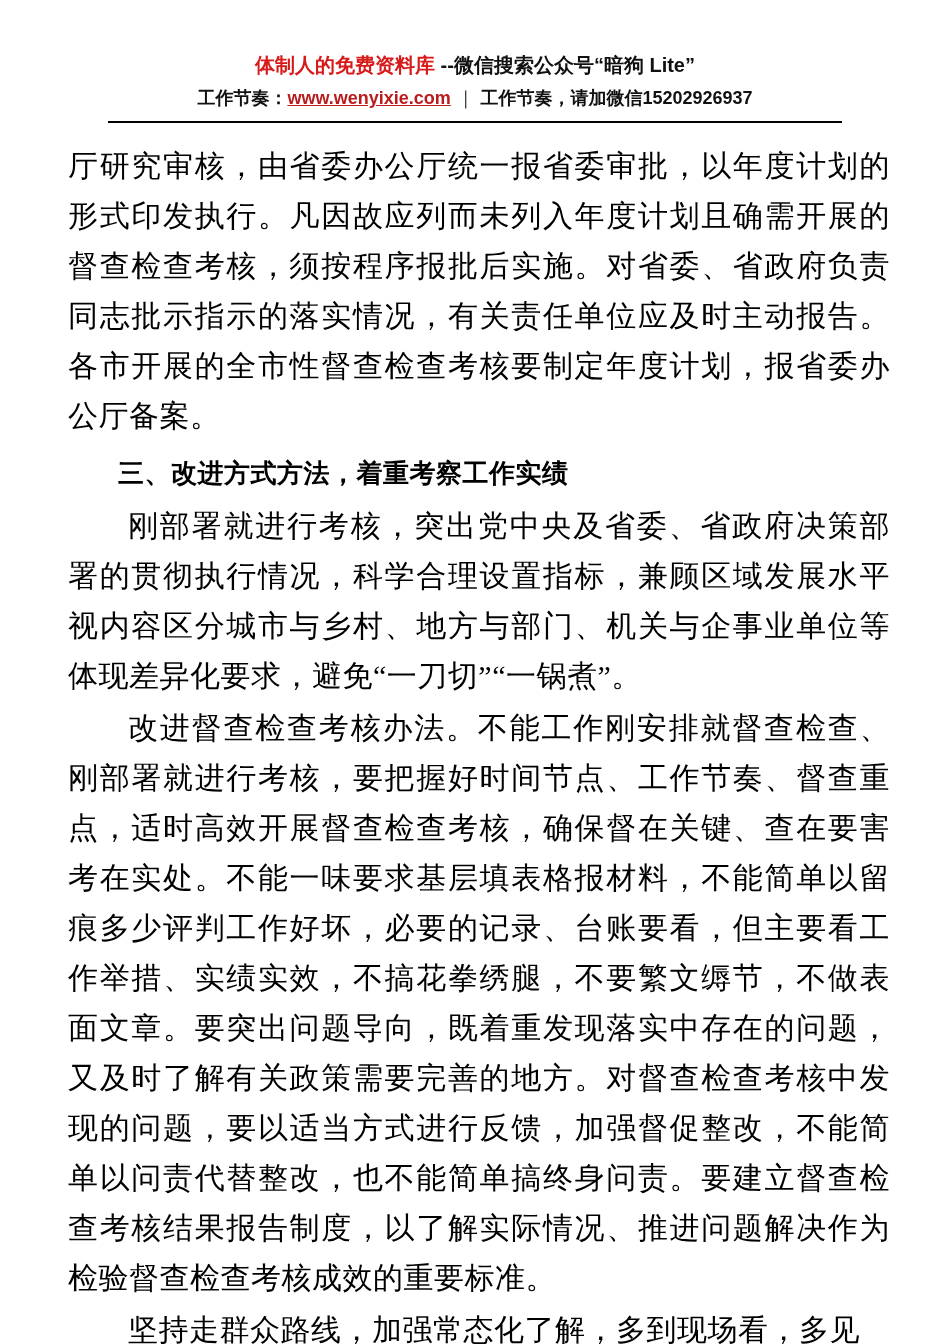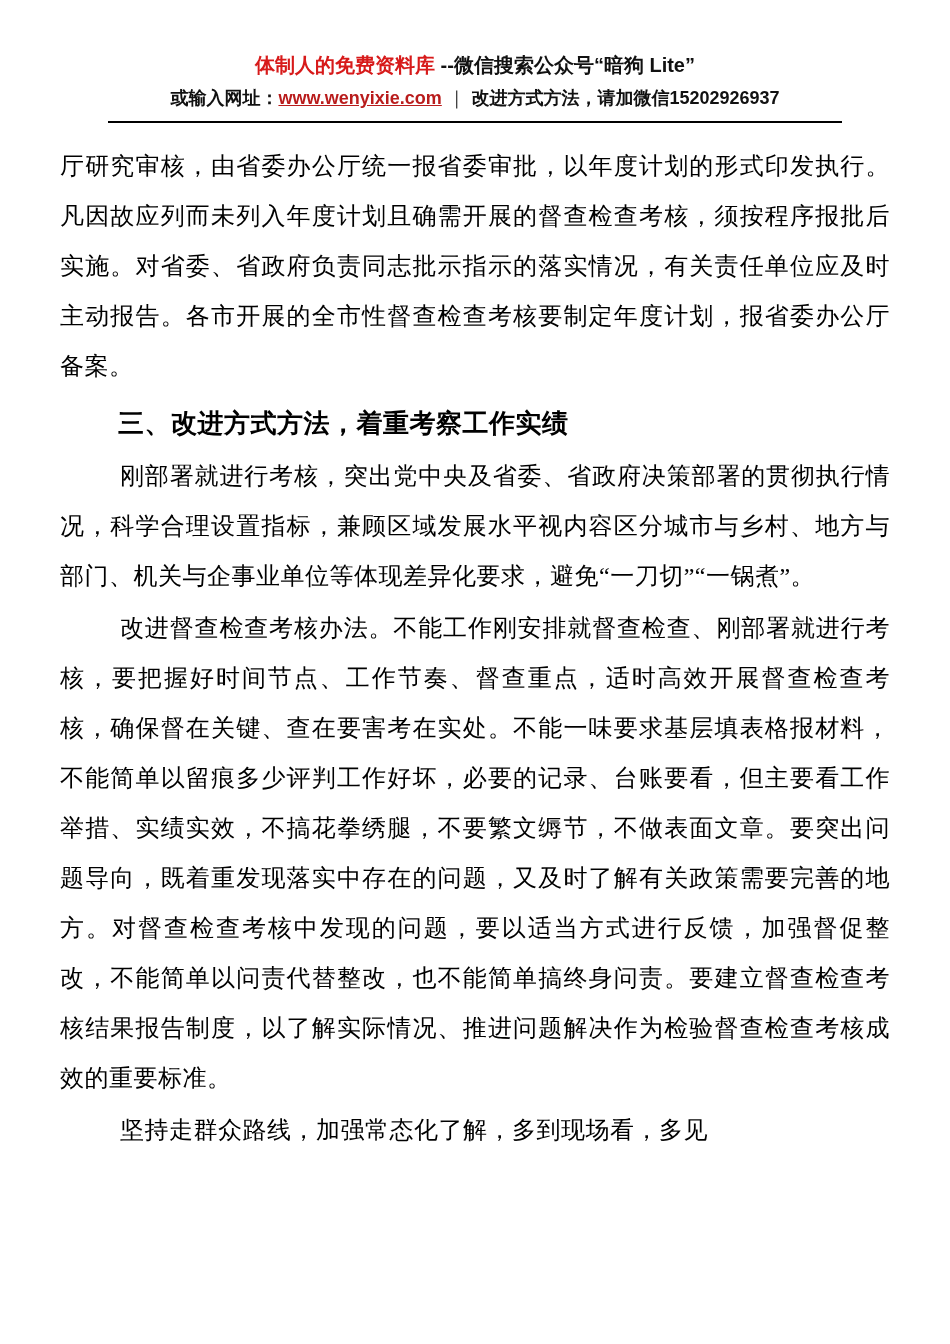--- a/index.html
+++ b/index.html
@@ -63,26 +63,26 @@
     border: none;
     border-top: 2px solid #000000;
     margin: 8px 48px 0 48px;
   }
 
   
   .doc {
     padding: 18px 60px 0 60px;
   }
   .para {
-    font-size: 24px;
+    font-size: 30px;
     line-height: 50px;
     text-align: justify;
     text-justify: inter-ideograph;
     letter-spacing: 0.5px;
-    margin: 0 0 2px 0;
+    margin: 0 0 2px 8px;
     text-indent: 60px;
   }
   .para.no-indent {
     text-indent: 0;
   }
   .heading {
     font-family: "Liberation Sans", sans-serif;
     font-size: 26px;
     font-weight: bold;
     line-height: 52px;
@@ -94,21 +94,21 @@
 </head>
 <body>
 
 <div class="page">
 
   <div class="banner">
     <div class="banner-line1">
       <span class="red">体制人的免费资料库</span><span class="black"> --微信搜索公众号“暗狗 Lite”</span>
     </div>
     <div class="banner-line2">
-      <span>或输入网址：</span><span class="url">www.wenyixie.com</span><span class="sep">｜</span><span>改进方式方法，请加微信15202926937</span>
+      <span>工作节奏：</span><span class="url">www.wenyixie.com</span><span class="sep">｜</span><span>工作节奏，请加微信15202926937</span>
     </div>
     <hr class="banner-rule">
   </div>
 
   <div class="doc">
 
     <p class="para no-indent">厅研究审核，由省委办公厅统一报省委审批，以年度计划的形式印发执行。凡因故应列而未列入年度计划且确需开展的督查检查考核，须按程序报批后实施。对省委、省政府负责同志批示指示的落实情况，有关责任单位应及时主动报告。各市开展的全市性督查检查考核要制定年度计划，报省委办公厅备案。</p>
 
     <h2 class="heading">三、改进方式方法，着重考察工作实绩</h2>
 

